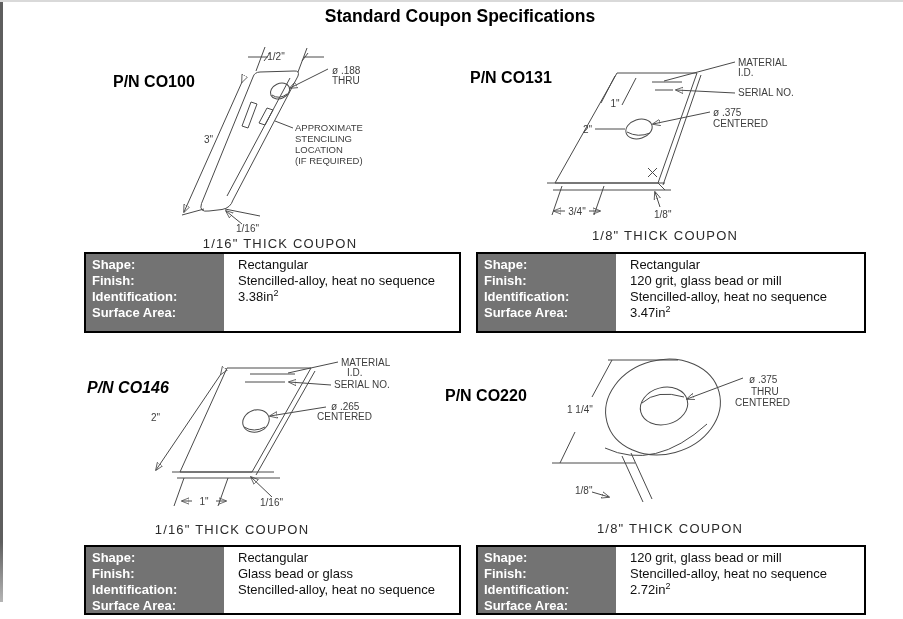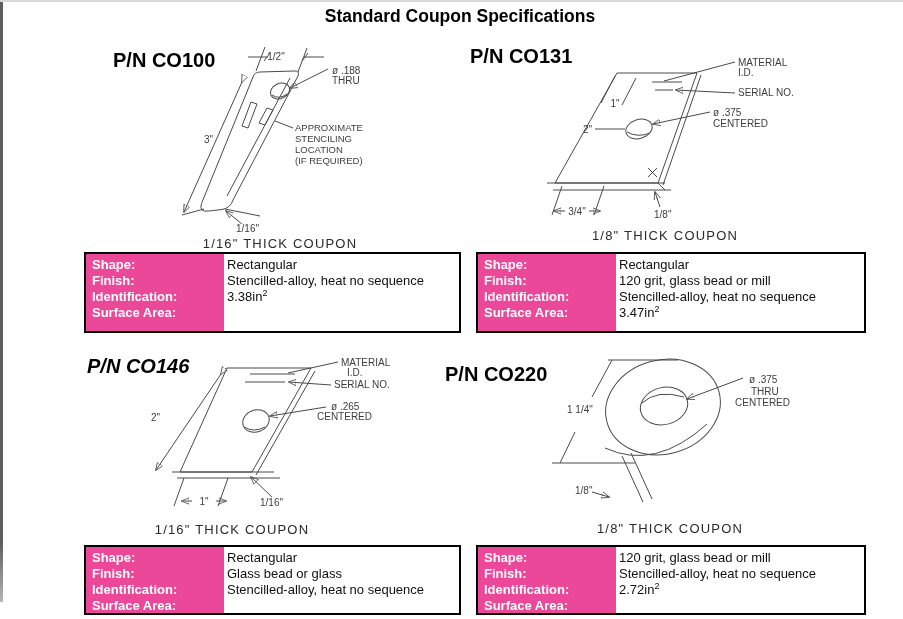--- a/index.html
+++ b/index.html
@@ -9,38 +9,38 @@
     font-family:"Liberation Sans","DejaVu Sans",sans-serif;
     color:#111;
   }
   .frame-top{position:absolute;left:0;top:0;width:903px;height:2px;background:#d9d9d9;}
   .frame-left{position:absolute;left:0;top:2px;width:3px;height:600px;
     background:linear-gradient(#5e5e5e 90%,#b5b5b5);}
   .page-title{
     position:absolute;left:0;top:6px;width:920px;text-align:center;
     font-size:17.5px;font-weight:bold;color:#000;
   }
-  .pn{position:absolute;font-size:20px;font-weight:bold;color:#000;white-space:nowrap;}
+  .pn{position:absolute;font-size:16px;font-weight:bold;color:#000;white-space:nowrap;margin-top:24px;}
   .cap{
     position:absolute;font-size:13px;letter-spacing:1.2px;color:#2a2a2a;
     text-align:center;white-space:nowrap;
   }
   .drawing{position:absolute;}
   .drawing line,.drawing path,.drawing ellipse{stroke:#4a4a4a;stroke-width:1;fill:none;}
   .drawing text{fill:#3d3d3d;font-size:10px;font-family:"Liberation Sans","DejaVu Sans",sans-serif;stroke:none;}
   .drawing text.small{font-size:9.5px;}
   .spec-table{
     position:absolute;display:flex;background:#fff;
     border:2px solid #000;box-sizing:border-box;
   }
   .spec-head{
-    width:138px;flex:0 0 138px;background:#ec4899;color:#fff;
+    width:138px;flex:0 0 138px;background:#737373;color:#fff;
     font-weight:bold;font-size:13px;padding:3px 0 0 6px;box-sizing:border-box;
   }
-  .spec-vals{flex:1;font-size:13px;color:#101010;padding:3px 0 0 3px;}
+  .spec-vals{flex:1;font-size:13px;color:#101010;padding:3px 0 0 14px;}
   .spec-head div,.spec-vals div{height:16px;line-height:16px;white-space:nowrap;}
   .spec-vals sup{font-size:9px;line-height:0;}
   .t-top{top:252px;height:81px;}
   .t-bot{top:545px;height:70px;}
   .t-left{left:84px;width:377px;}
   .t-right{left:476px;width:390px;}
 </style>
 </head>
 <body>
 

